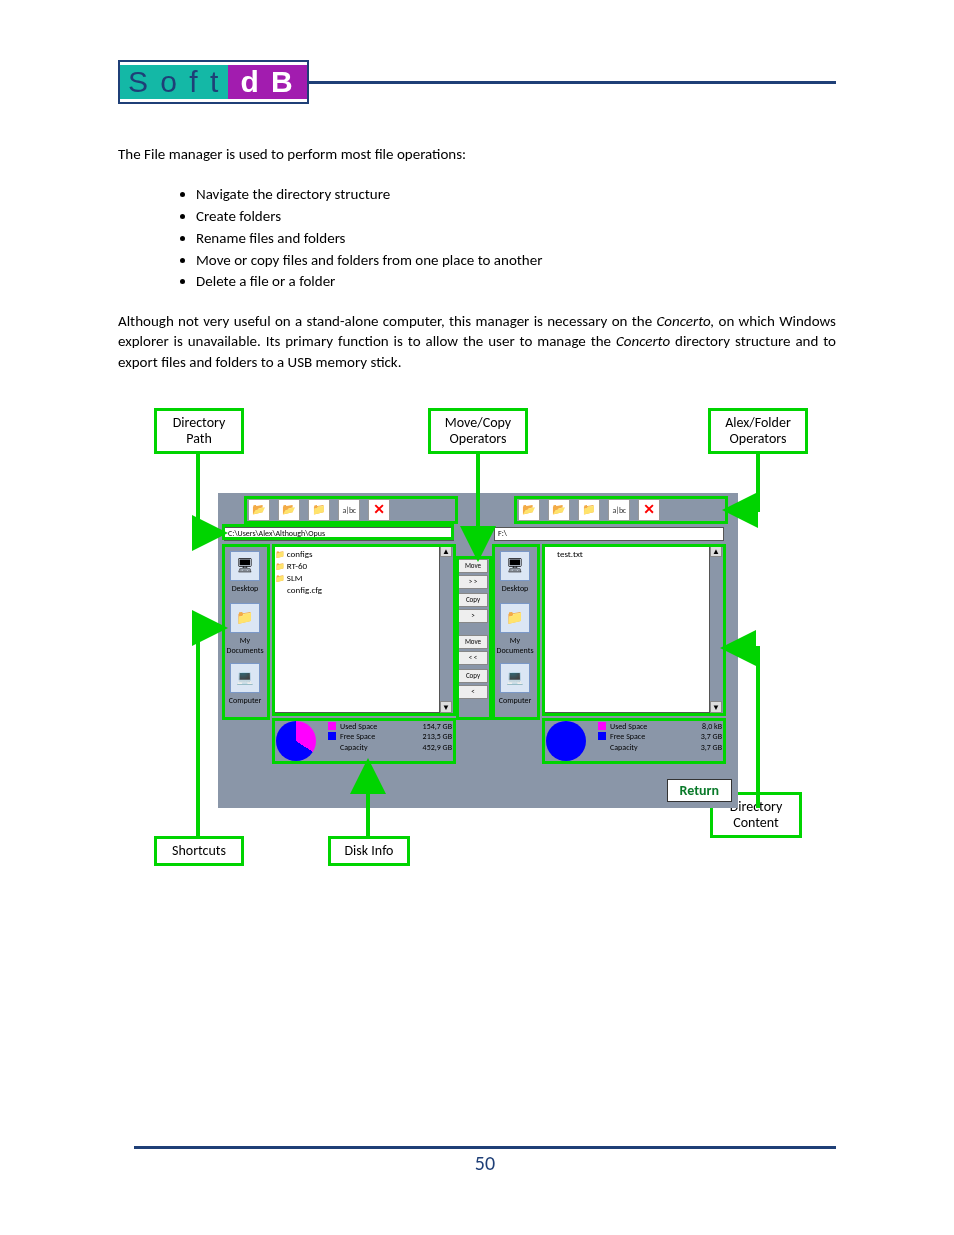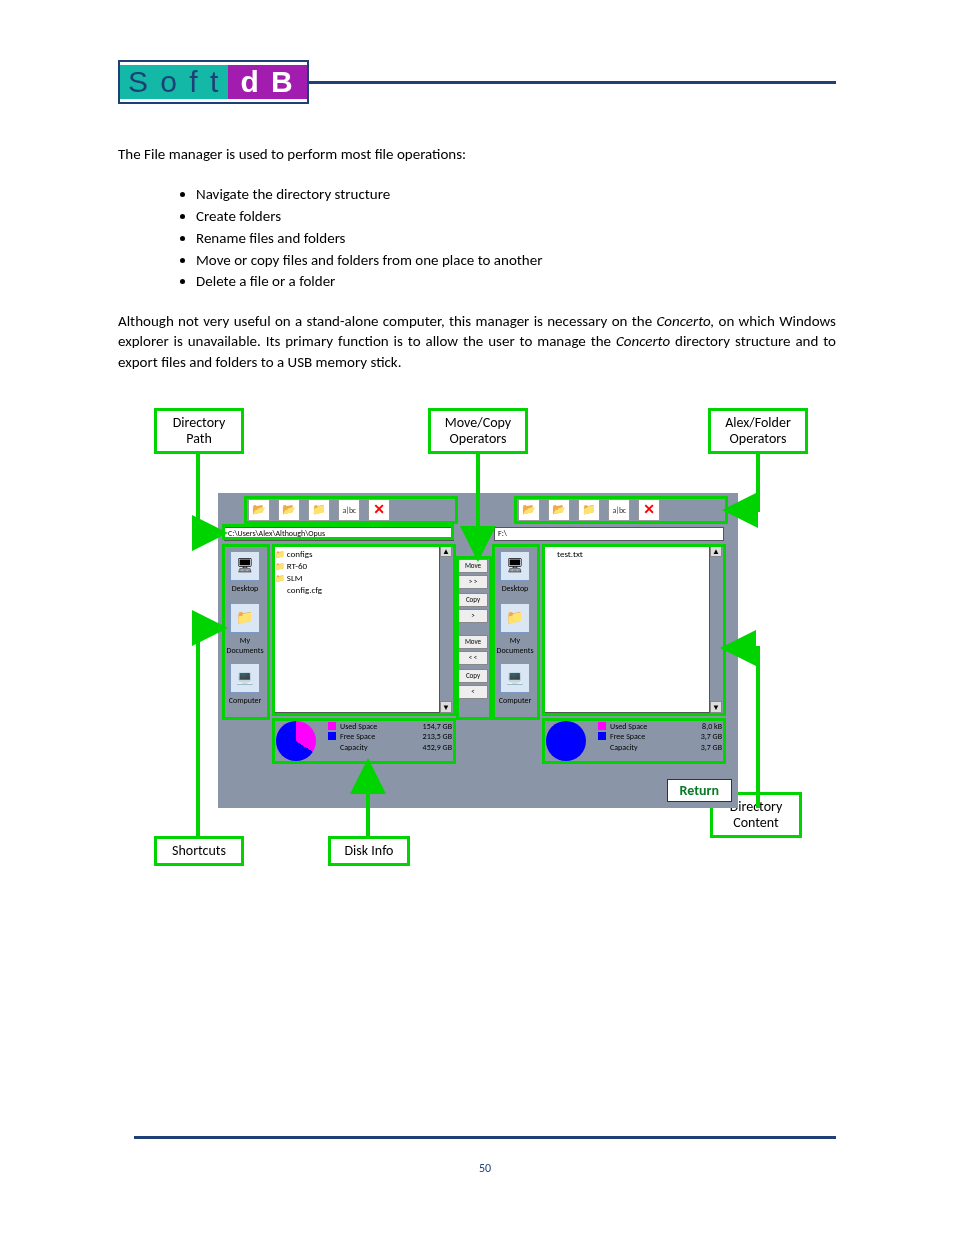--- a/index.html
+++ b/index.html
@@ -219,22 +219,22 @@
     color: #0a7a2a;
     padding: 2px 12px;
   }
   .footer-line {
     border-top: 3px solid #1f3f77;
     position: absolute;
     bottom: 60px;
     left: 134px;
     right: 118px;
     text-align: center;
-    padding-top: 22px;
-    font-size: 12px;
+    padding-top: 2px;
+    font-size: 20px;
     color: #1f3f77;
   }
 </style>
 </head>
 <body>
 
 <div class="page">
   <div class="logo-bar">
     <span class="logo">
       <span class="logo-soft">S o f t</span>

